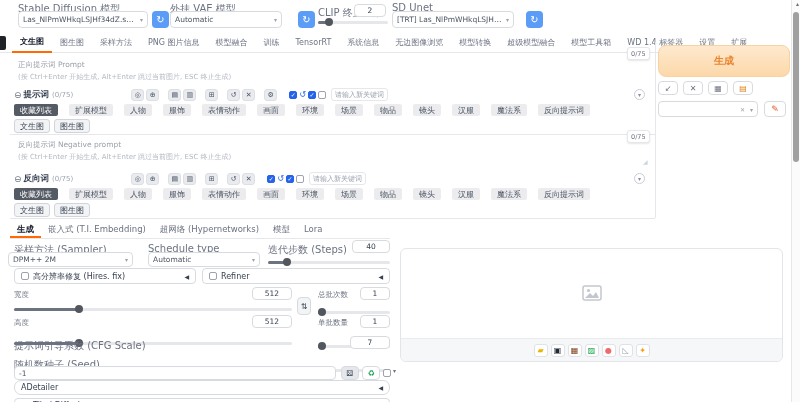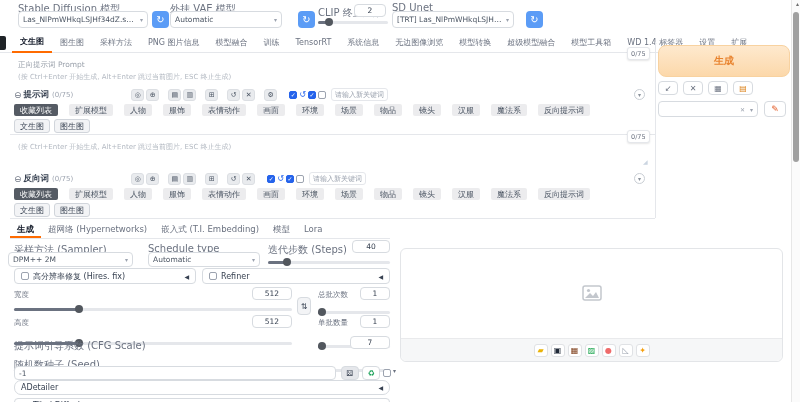--- a/index.html
+++ b/index.html
@@ -173,20 +173,21 @@
 </div>
 <div class="abs" style="left:14px;top:119px;display:flex;">
   <span class="subbtn">文生图</span>
   <span class="subbtn">图生图</span>
 </div>
 
 <div class="abs divider" style="left:10px;top:134px;width:645px;"></div>
 
 <div class="abs tokchip" style="left:627px;top:130px;">0/75</div>
 <div class="abs" style="left:18px;top:140px;">
+  <div class="ph1">反向提示词 Negative prompt</div>
   <div class="ph2">(按 Ctrl+Enter 开始生成, Alt+Enter 跳过当前图片, ESC 终止生成)</div>
 </div>
 <div class="abs" style="left:643px;top:158px;font-size:6px;color:#cbd5e1;">◢</div>
 
 <div class="abs toolrow" style="left:14px;top:172px;width:631px;">
   <span class="secico">⊖</span>
   <span class="seclab">反向词</span>
   <span class="seccnt">(0/75)</span>
   <span style="width:58px;"></span>
   <span class="tbtn">◎</span>
@@ -226,22 +227,22 @@
 </div>
 <div class="abs" style="left:14px;top:203px;display:flex;">
   <span class="subbtn">文生图</span>
   <span class="subbtn">图生图</span>
 </div>
 
 <div class="abs divider" style="left:10px;top:218px;width:645px;"></div>
 
 <div class="abs" style="left:10px;top:222px;width:380px;height:16px;display:flex;border-bottom:1px solid #e5e7eb;">
   <span class="gtab on">生成</span>
+  <span class="gtab">嵌入式 (T.I. Embedding)</span>
   <span class="gtab">超网络 (Hypernetworks)</span>
-  <span class="gtab">嵌入式 (T.I. Embedding)</span>
   <span class="gtab">模型</span>
   <span class="gtab">Lora</span>
 </div>
 
 <div class="abs lbl" style="left:14px;top:243px;">采样方法 (Sampler)</div>
 <div class="abs sel" style="left:8px;top:252px;width:125px;height:15px;">
   <span class="txt">DPM++ 2M</span>
   <span class="caret">▾</span>
 </div>
 <div class="abs lbl" style="left:148px;top:243px;">Schedule type</div>

